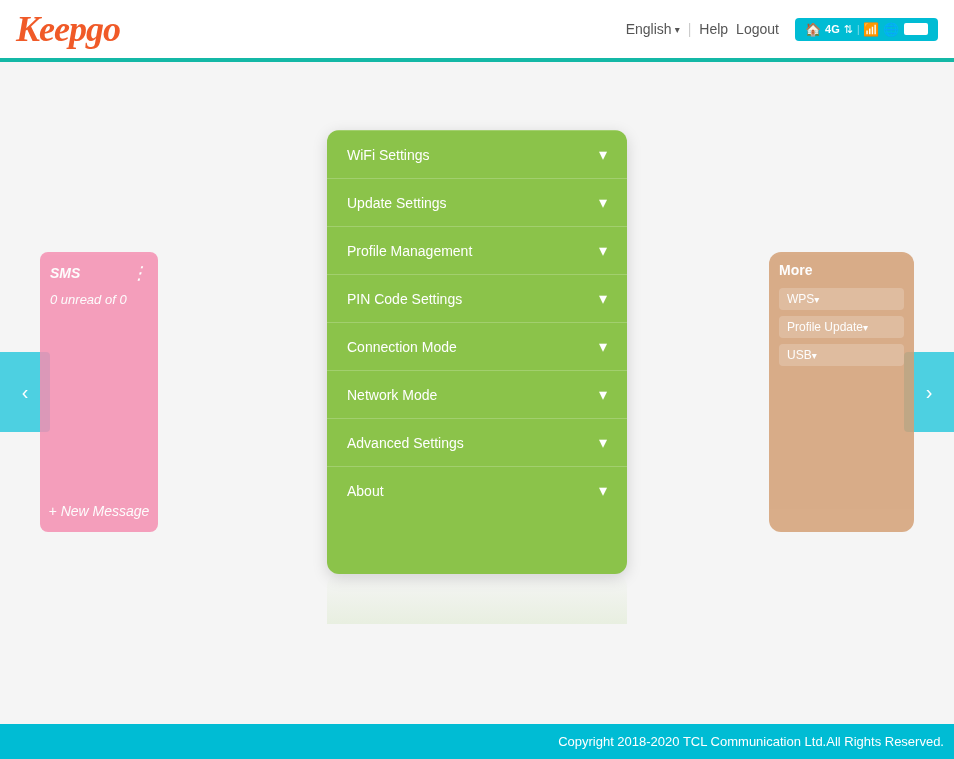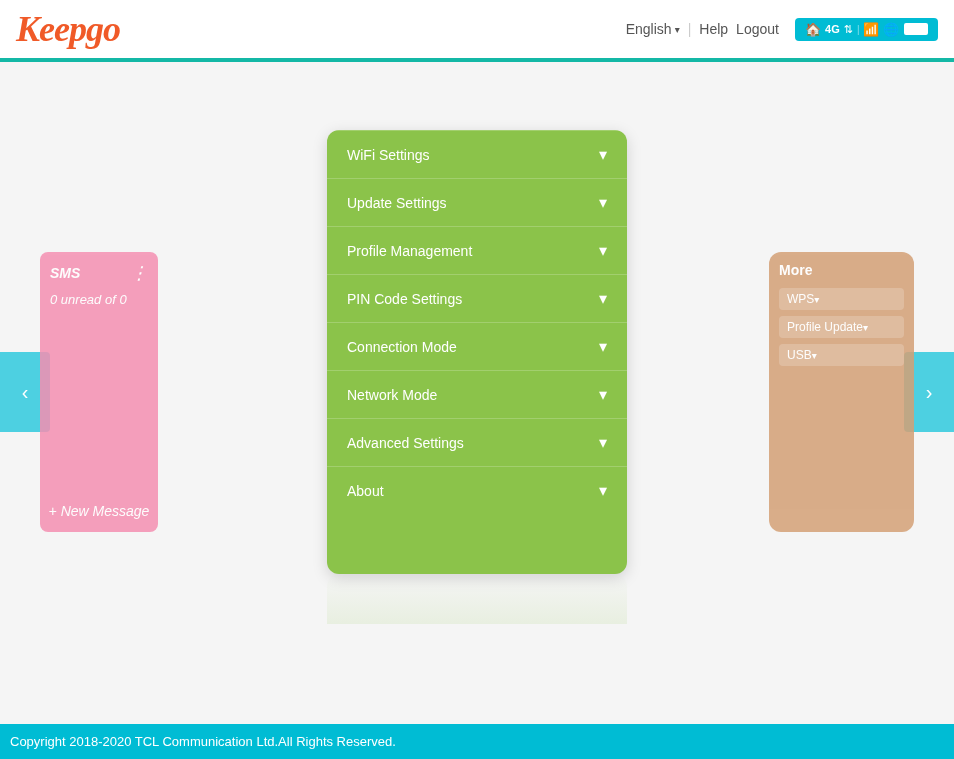--- a/index.html
+++ b/index.html
@@ -269,21 +269,21 @@
       opacity: 0.4;
     }
 
     
     .footer {
       position: absolute;
       bottom: 0;
       width: 100%;
       background: #00bcd4;
       padding: 10px;
-      text-align: left;
+      text-align: right;
       color: white;
       font-size: 13px;
     }
   </style>
 </head>
 <body>
 
 <div class="header">
   <div class="logo">Keepgo</div>
   <div class="header-right">

